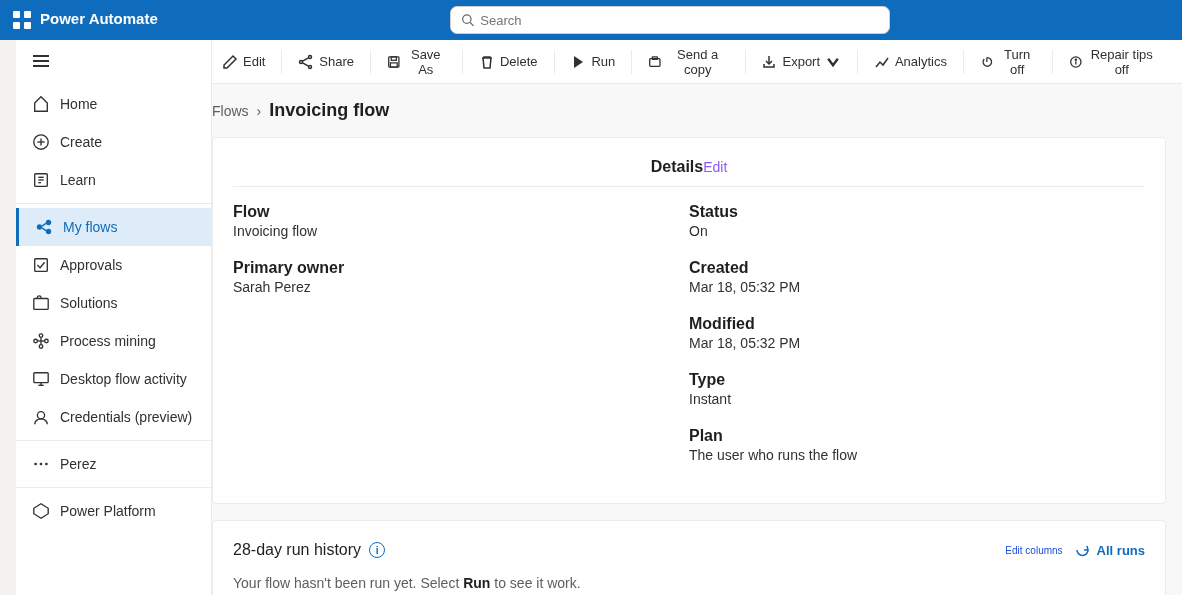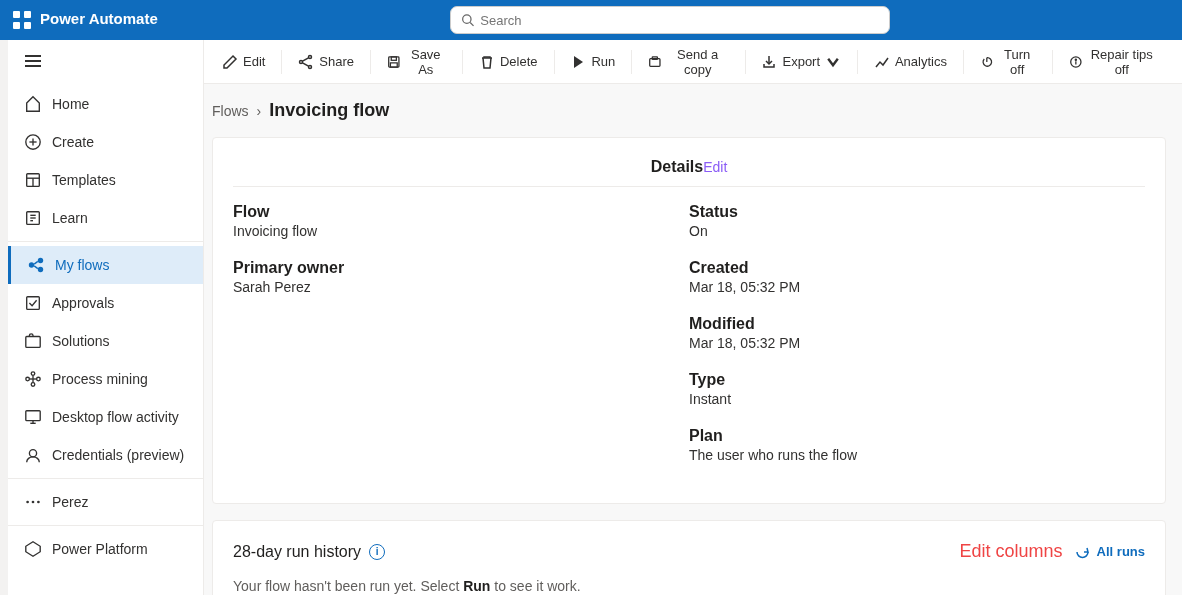--- a/index.html
+++ b/index.html
@@ -24,21 +24,21 @@
     .search-box {
       flex: 1; max-width: 440px; margin: 0 auto;
       background: white; border-radius: 7px; height: 28px;
       display: flex; align-items: center; padding: 0 10px; gap: 6px;
       border: 1px solid #ccc;
     }
     .search-box input { border: none; outline: none; font-size: 13px; width: 100%; color: #666; }
 
     
     .sidebar {
-      position: fixed; top: 40px; left: 8px; bottom: 0; width: 196px;
+      position: fixed; top: 40px; left: 16px; bottom: 0; width: 196px;
       background: white; border-right: 1px solid #edebe9;
       display: flex; flex-direction: column; overflow-y: auto;
       z-index: 50;
     }
     .sidebar-hamburger {
       padding: 12px 16px; cursor: pointer; color: #323130;
     }
     .sidebar-item {
       display: flex; align-items: center; gap: 10px;
       padding: 10px 16px; cursor: pointer; color: #323130;
@@ -99,21 +99,21 @@
     .detail-value { font-size: 14px; color: #323130; }
 
     
     .run-history-header {
       display: flex; align-items: center; gap: 8px; margin-bottom: 16px;
     }
     .run-history-title { font-size: 16px; font-weight: 400; color: #201f1e; }
     .run-history-actions { margin-left: auto; display: flex; align-items: center; gap: 12px; }
     .edit-columns-btn {
       background: none; border: none; cursor: pointer;
-      color: #ef4444; font-size: 18px;
+      color: #1d4ed8; font-size: 10px;
     }
     .all-runs-btn {
       display: flex; align-items: center; gap: 6px;
       background: none; border: none; cursor: pointer;
       color: #0f6cbd; font-size: 13px; font-weight: 600;
     }
     .run-empty-text { font-size: 14px; color: #605e5c; }
     .run-empty-text strong { font-weight: 600; color: #201f1e; }
 
     .info-icon {
@@ -159,28 +159,20 @@
     </svg>
     <span>Home</span>
   </div>
   <div class="sidebar-item">
     <svg viewBox="0 0 20 20" fill="none" stroke="#323130" stroke-width="1.5">
       <circle cx="10" cy="10" r="8"></circle>
       <line x1="10" y1="6" x2="10" y2="14"></line>
       <line x1="6" y1="10" x2="14" y2="10"></line>
     </svg>
     <span>Create</span>
-  </div>
-  <div class="sidebar-item">
-    <svg viewBox="0 0 20 20" fill="none" stroke="#323130" stroke-width="1.5">
-      <rect x="3" y="3" width="14" height="14" rx="1"></rect>
-      <line x1="3" y1="8" x2="17" y2="8"></line>
-      <line x1="10" y1="8" x2="10" y2="17"></line>
-    </svg>
-    <span>Templates</span>
   </div>
   <div class="sidebar-item">
     <svg viewBox="0 0 20 20" fill="none" stroke="#323130" stroke-width="1.5">
       <path d="M4 3h12a1 1 0 011 1v12a1 1 0 01-1 1H4a1 1 0 01-1-1V4a1 1 0 011-1z"></path>
       <line x1="7" y1="7" x2="13" y2="7"></line>
       <line x1="7" y1="10" x2="13" y2="10"></line>
       <line x1="7" y1="13" x2="10" y2="13"></line>
     </svg>
     <span>Learn</span>
   </div>

